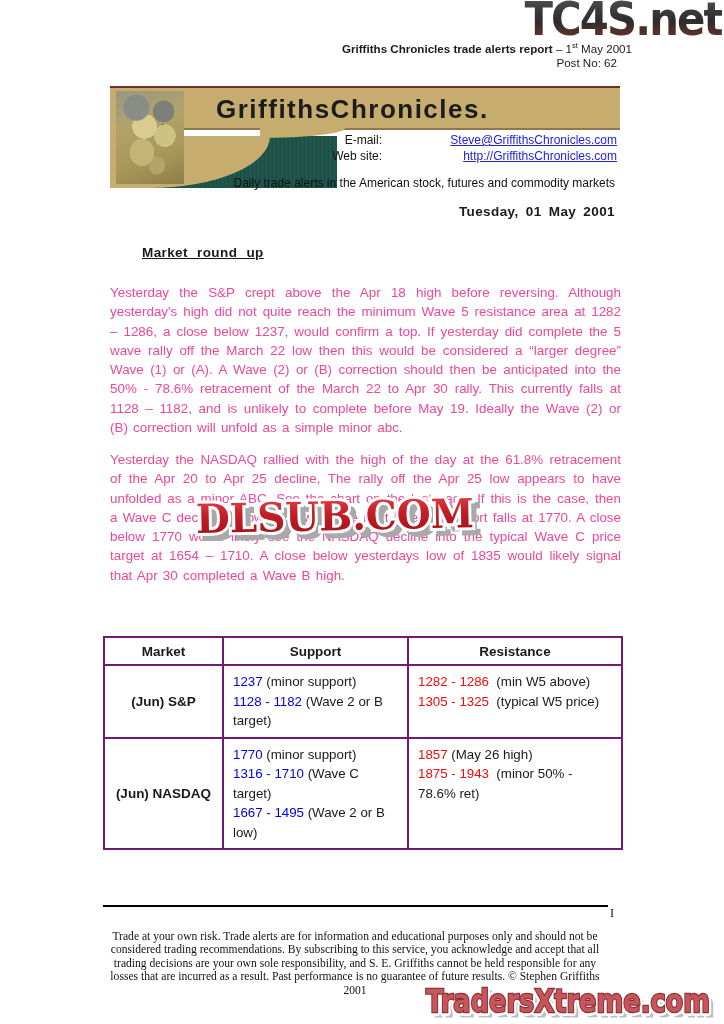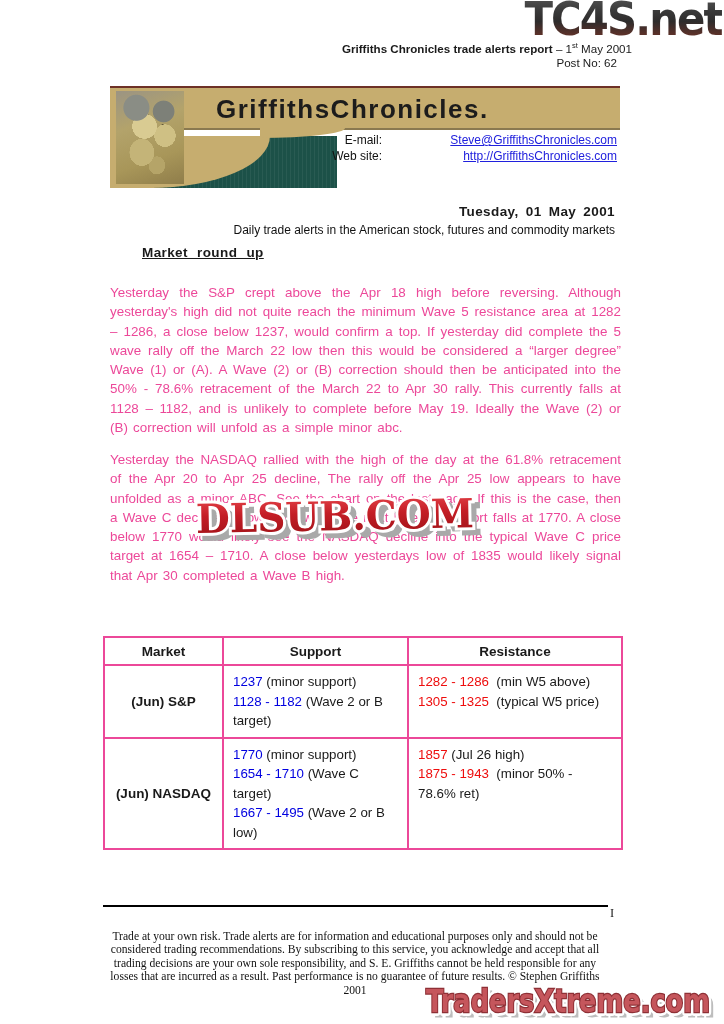--- a/index.html
+++ b/index.html
@@ -50,35 +50,35 @@
   }
   .banner .logo-text{
     position:absolute;left:106px;top:8px;font-size:26px;font-weight:bold;
     letter-spacing:1.5px;color:#1c1c1c;z-index:3;
   }
   .contact{position:absolute;top:47px;right:3px;font-size:12px;line-height:15.5px;z-index:3;}
   .contact .row{display:flex;}
   .contact .lbl{display:inline-block;width:70px;text-align:right;color:#111;}
   .contact .val{display:inline-block;width:235px;text-align:right;}
   .contact a{color:#2020dd;text-decoration:underline;cursor:pointer;}
-  .tagline{position:absolute;top:176px;right:109px;font-size:12px;color:#111;margin-top:47px;}
+  .tagline{position:absolute;top:176px;right:109px;font-size:12px;color:#111;}
   
   .date-line{position:absolute;top:204px;right:109px;font-size:13.5px;font-weight:bold;letter-spacing:0.4px;word-spacing:3px;}
   .heading{position:absolute;left:110px;top:245px;font-size:13.5px;font-weight:bold;text-decoration:underline;letter-spacing:0.4px;word-spacing:5px;margin-left:32px;}
   .para{position:absolute;left:110px;width:511px;font-size:13.4px;line-height:19.3px;text-align:justify;word-spacing:1.5px;color:#ec4899;}
   .para1{top:283px;}
   .para2{top:450px;}
   
   .dlsub{position:absolute;left:190px;top:486px;z-index:5;transform:rotate(-1.2deg);}
   
   table.mkt{
     position:absolute;left:103px;top:636px;width:518px;
     border-collapse:collapse;font-size:13.3px;table-layout:fixed;
   }
-  table.mkt th,table.mkt td{border:2px solid #ec4899;margin-left:16px;}
+  table.mkt th,table.mkt td{border:2px solid #701a75;margin-left:16px;}
   table.mkt th{font-size:13.5px;font-weight:bold;height:22px;text-align:center;padding:2px;}
   table.mkt td{vertical-align:top;padding:6px 16px 6px 9px;line-height:19.5px;}
   table.mkt td.market{font-weight:bold;text-align:center;vertical-align:middle;padding:0 4px;font-size:13.5px;}
   table.mkt .line{white-space:pre-wrap;}
   .num-blue{color:#0000e0;}
   .num-red{color:#ee0d0d;}
   col.c1{width:119px;}col.c2{width:185px;}col.c3{width:214px;}
   
   .foot-rule{position:absolute;left:103px;top:905px;width:505px;border-top:2px solid #000;}
   .disclaimer{
@@ -167,25 +167,25 @@
           </td>
           <td>
             <div class="line"><span class="num-red">1282 - 1286</span><span>  (min W5 above)</span></div>
             <div class="line"><span class="num-red">1305 - 1325</span><span>  (typical W5 price)</span></div>
           </td>
         </tr>
         <tr style="height: 85px;">
           <td class="market">(Jun) NASDAQ</td>
           <td>
             <div class="line"><span class="num-blue">1770</span><span> (minor support)</span></div>
-            <div class="line"><span class="num-blue">1654 - 1710</span><span> (Wave C target)</span></div>
+            <div class="line"><span class="num-blue">1316 - 1710</span><span> (Wave C target)</span></div>
             <div class="line"><span class="num-blue">1667 - 1495</span><span> (Wave 2 or B low)</span></div>
           </td>
           <td>
-            <div class="line"><span class="num-red">1857</span><span> (Jul 26 high)</span></div>
+            <div class="line"><span class="num-red">1857</span><span> (May 26 high)</span></div>
             <div class="line"><span class="num-red">1875 - 1943</span><span>  (minor 50% - 78.6% ret)</span></div>
           </td>
         </tr>
       </tbody>
   </table>
 
   <div class="foot-rule"></div>
   <div class="disclaimer">Trade at your own risk. Trade alerts are for information and educational purposes only and should not be considered trading recommendations. By subscribing to this service, you acknowledge and accept that all trading decisions are your own sole responsibility, and S. E. Griffiths cannot be held responsible for any losses that are incurred as a result.  Past performance is no guarantee of future results.  © Stephen Griffiths 2001</div>
   <div class="page-num">I</div>
 

